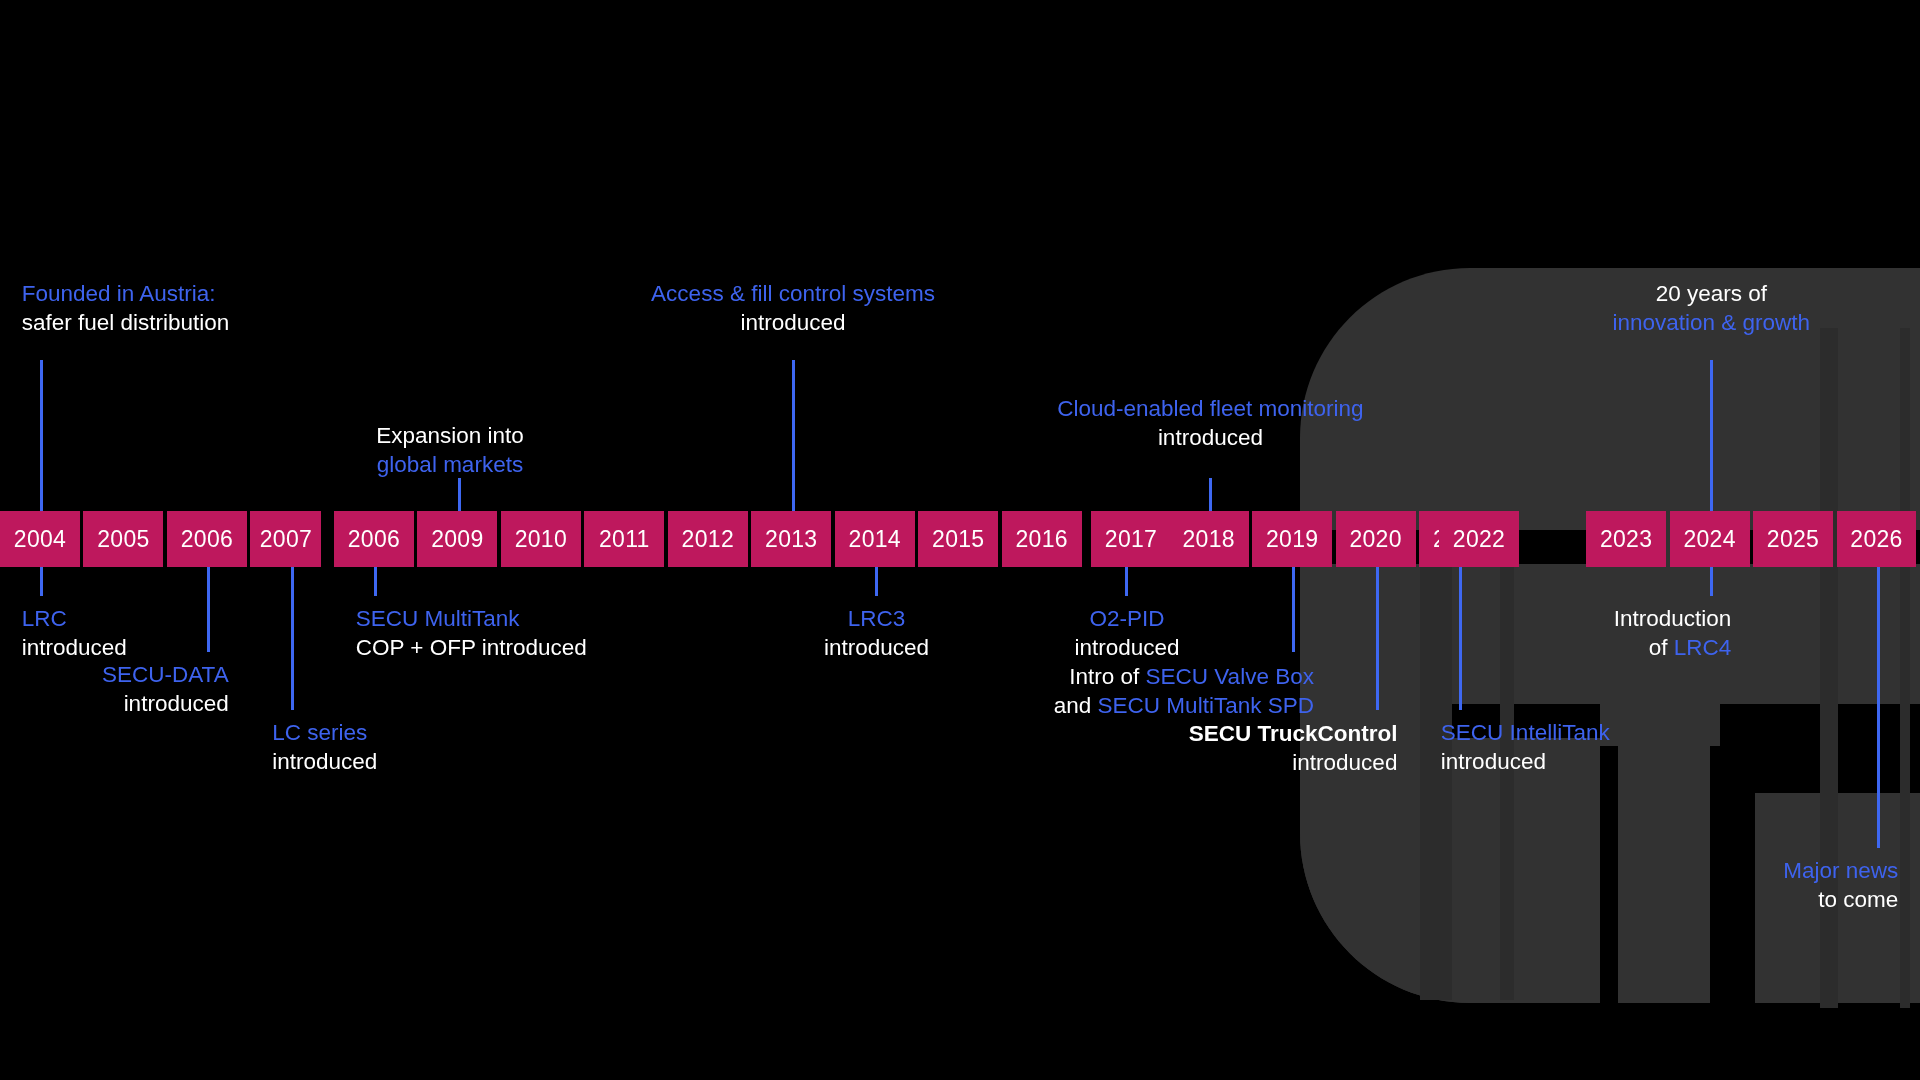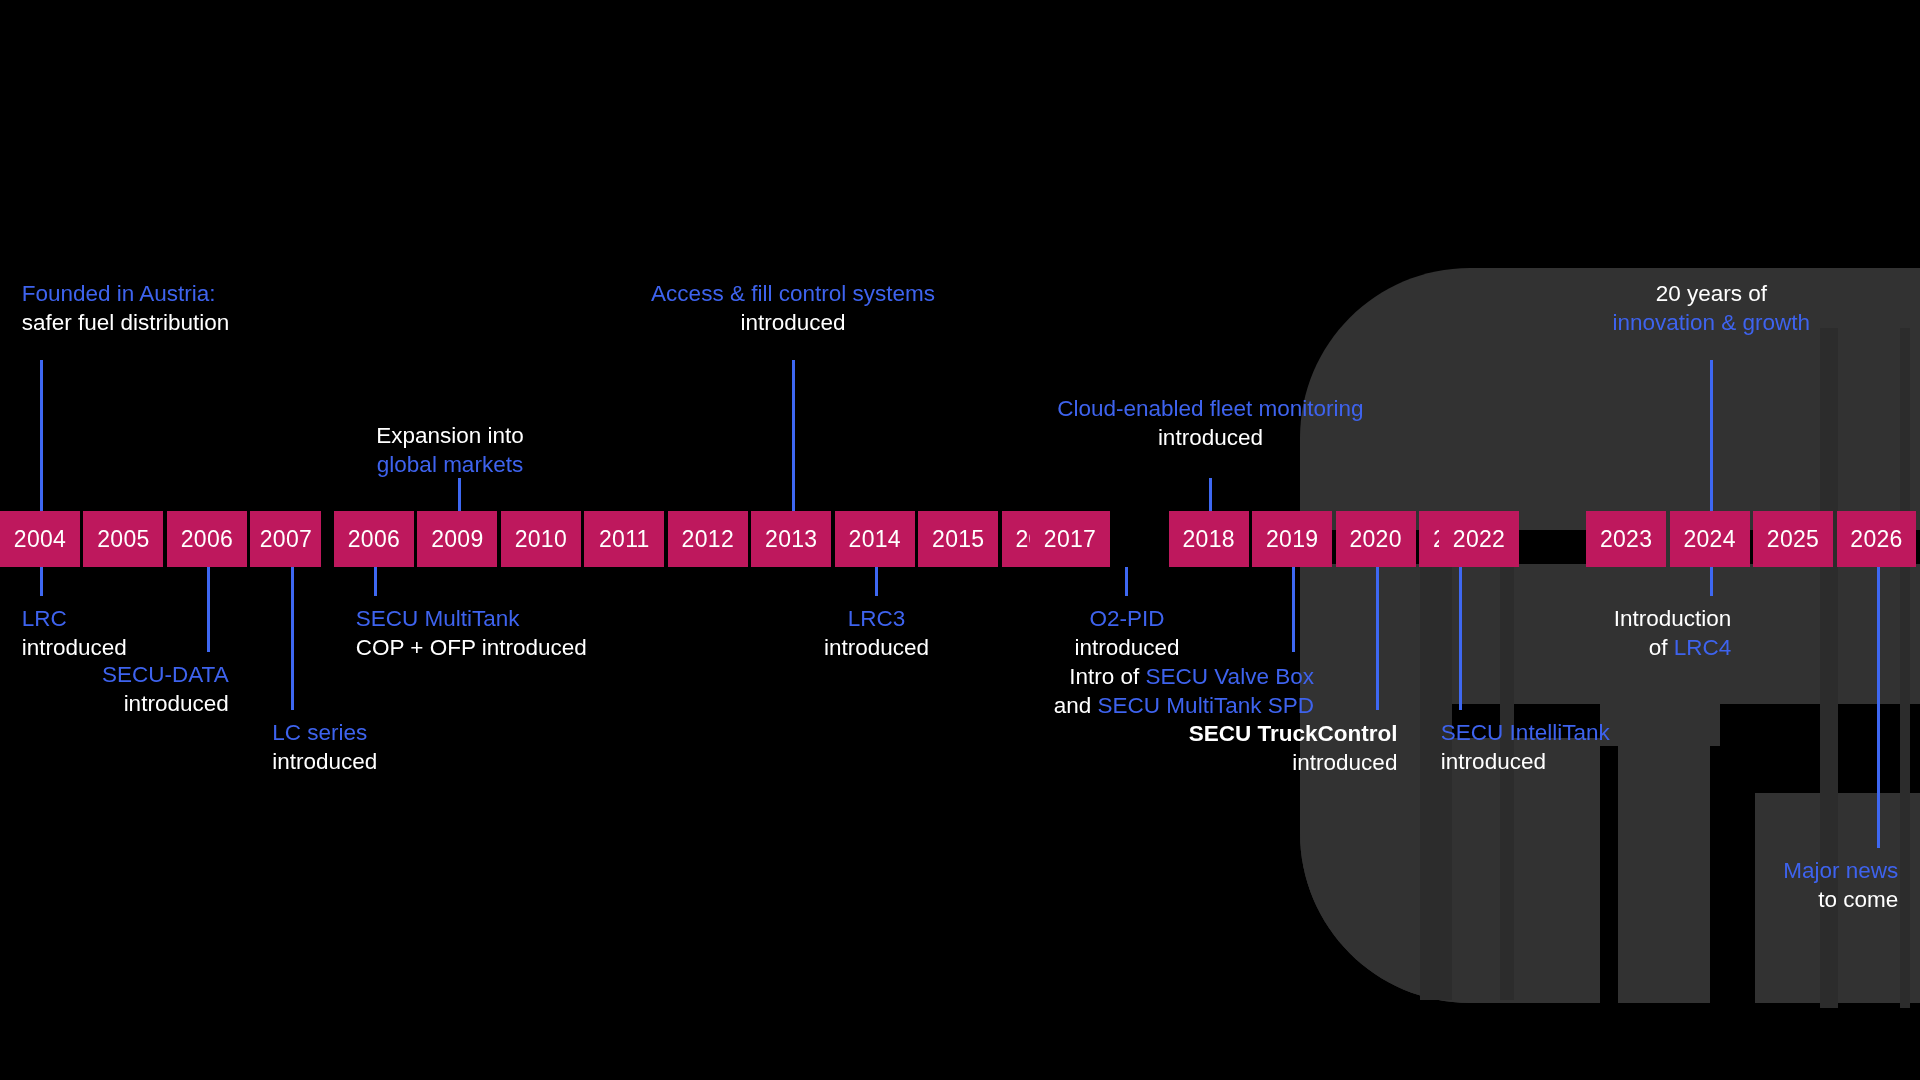--- a/index.html
+++ b/index.html
@@ -162,21 +162,21 @@
       <div class="year-box" style="left: 250.435px; width: 71px;">2007</div>
       <div class="year-box" style="left: 333.913px; width: 79.9783px;">2006</div>
       <div class="year-box" style="left: 417.391px; width: 79.9783px;">2009</div>
       <div class="year-box" style="left: 500.87px; width: 79.9783px;">2010</div>
       <div class="year-box" style="left: 584.348px; width: 79.9783px;">2011</div>
       <div class="year-box" style="left: 667.826px; width: 79.9783px;">2012</div>
       <div class="year-box" style="left: 751.304px; width: 79.9783px;">2013</div>
       <div class="year-box" style="left: 834.783px; width: 79.9783px;">2014</div>
       <div class="year-box" style="left: 918.261px; width: 79.9783px;">2015</div>
       <div class="year-box" style="left: 1001.74px; width: 79.9783px;">2016</div>
-      <div class="year-box" style="left: 1030px; width: 79.9783px; text-align: center;">2017</div>
+      <div class="year-box" style="left: 1091px; width: 79.9783px; text-align: center;">2017</div>
       <div class="year-box" style="left: 1168.7px; width: 79.9783px;">2018</div>
       <div class="year-box" style="left: 1252.17px; width: 79.9783px;">2019</div>
       <div class="year-box" style="left: 1335.65px; width: 79.9783px;">2020</div>
       <div class="year-box" style="left: 1419.13px; width: 79.9783px;">2021</div>
       <div class="year-box" style="left: 1439px; width: 79.9783px;">2022</div>
       <div class="year-box" style="left: 1586.09px; width: 79.9783px;">2023</div>
       <div class="year-box" style="left: 1669.57px; width: 80px;">2024</div>
       <div class="year-box" style="left: 1753.04px; width: 79.9783px;">2025</div>
       <div class="year-box" style="left: 1836.52px; width: 79.9783px;">2026</div>
     </div>

